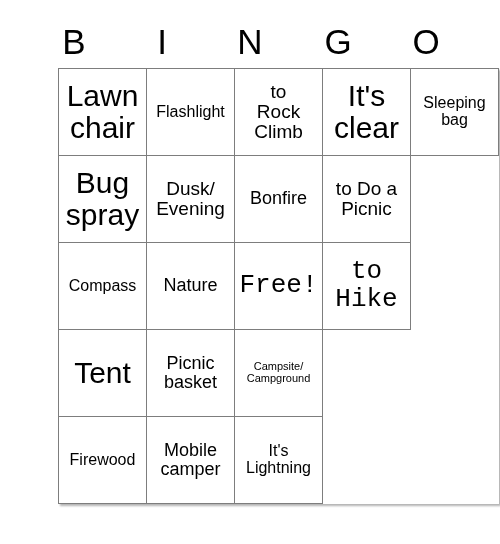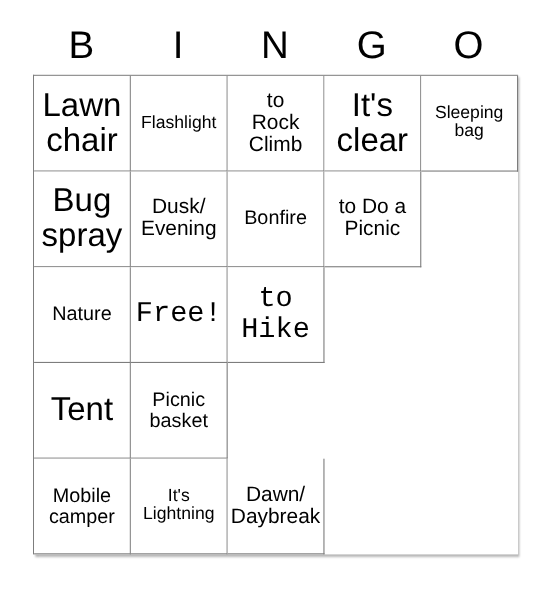--- a/index.html
+++ b/index.html
@@ -38,20 +38,21 @@
     color: #000;
     letter-spacing: 0;
   }
   #grid {
     width: 440px;
     border-top: 1px solid #7d7d7d;
     border-left: 1px solid #7d7d7d;
     box-sizing: content-box;
     box-shadow: 2px 2px 2px rgba(0,0,0,0.30);
     background: #ffffff;
+    margin-left: 28px;
   }
   .grid-row {
     display: flex;
     width: 440px;
   }
   .cell {
     flex: 0 0 88px;
     width: 88px;
     height: 87px;
     box-sizing: border-box;
@@ -130,51 +131,57 @@
       <div class="cell fs-lg">
           <span class="cell-text">Bonfire</span>
         </div>
       <div class="cell fs-md">
           <span class="cell-text">to Do a
 Picnic</span>
         </div>
     </div>
 
     <div class="grid-row">
+      <div class="cell fs-sm">
+          <span class="cell-text">Compass</span>
+        </div>
       <div class="cell fs-lg">
           <span class="cell-text">Nature</span>
         </div>
       <div class="cell fs-xl">
           <span class="cell-text">Free!</span>
         </div>
       <div class="cell fs-xl">
           <span class="cell-text">to
 Hike</span>
         </div>
     </div>
 
     <div class="grid-row">
       <div class="cell fs-xxl">
           <span class="cell-text">Tent</span>
         </div>
       <div class="cell fs-lg">
           <span class="cell-text">Picnic
 basket</span>
         </div>
+      <div class="cell fs-xxs">
+          <span class="cell-text">Campsite/
+Campground</span>
+        </div>
     </div>
 
     <div class="grid-row">
+      <div class="cell fs-sm">
+          <span class="cell-text">Firewood</span>
+        </div>
       <div class="cell fs-lg">
           <span class="cell-text">Mobile
 camper</span>
         </div>
       <div class="cell fs-sm">
           <span class="cell-text">It's
 Lightning</span>
         </div>
-      <div class="cell fs-md">
-          <span class="cell-text">Dawn/
-Daybreak</span>
-        </div>
     </div>
 
   </div>
 </div>
 
 </body></html>

